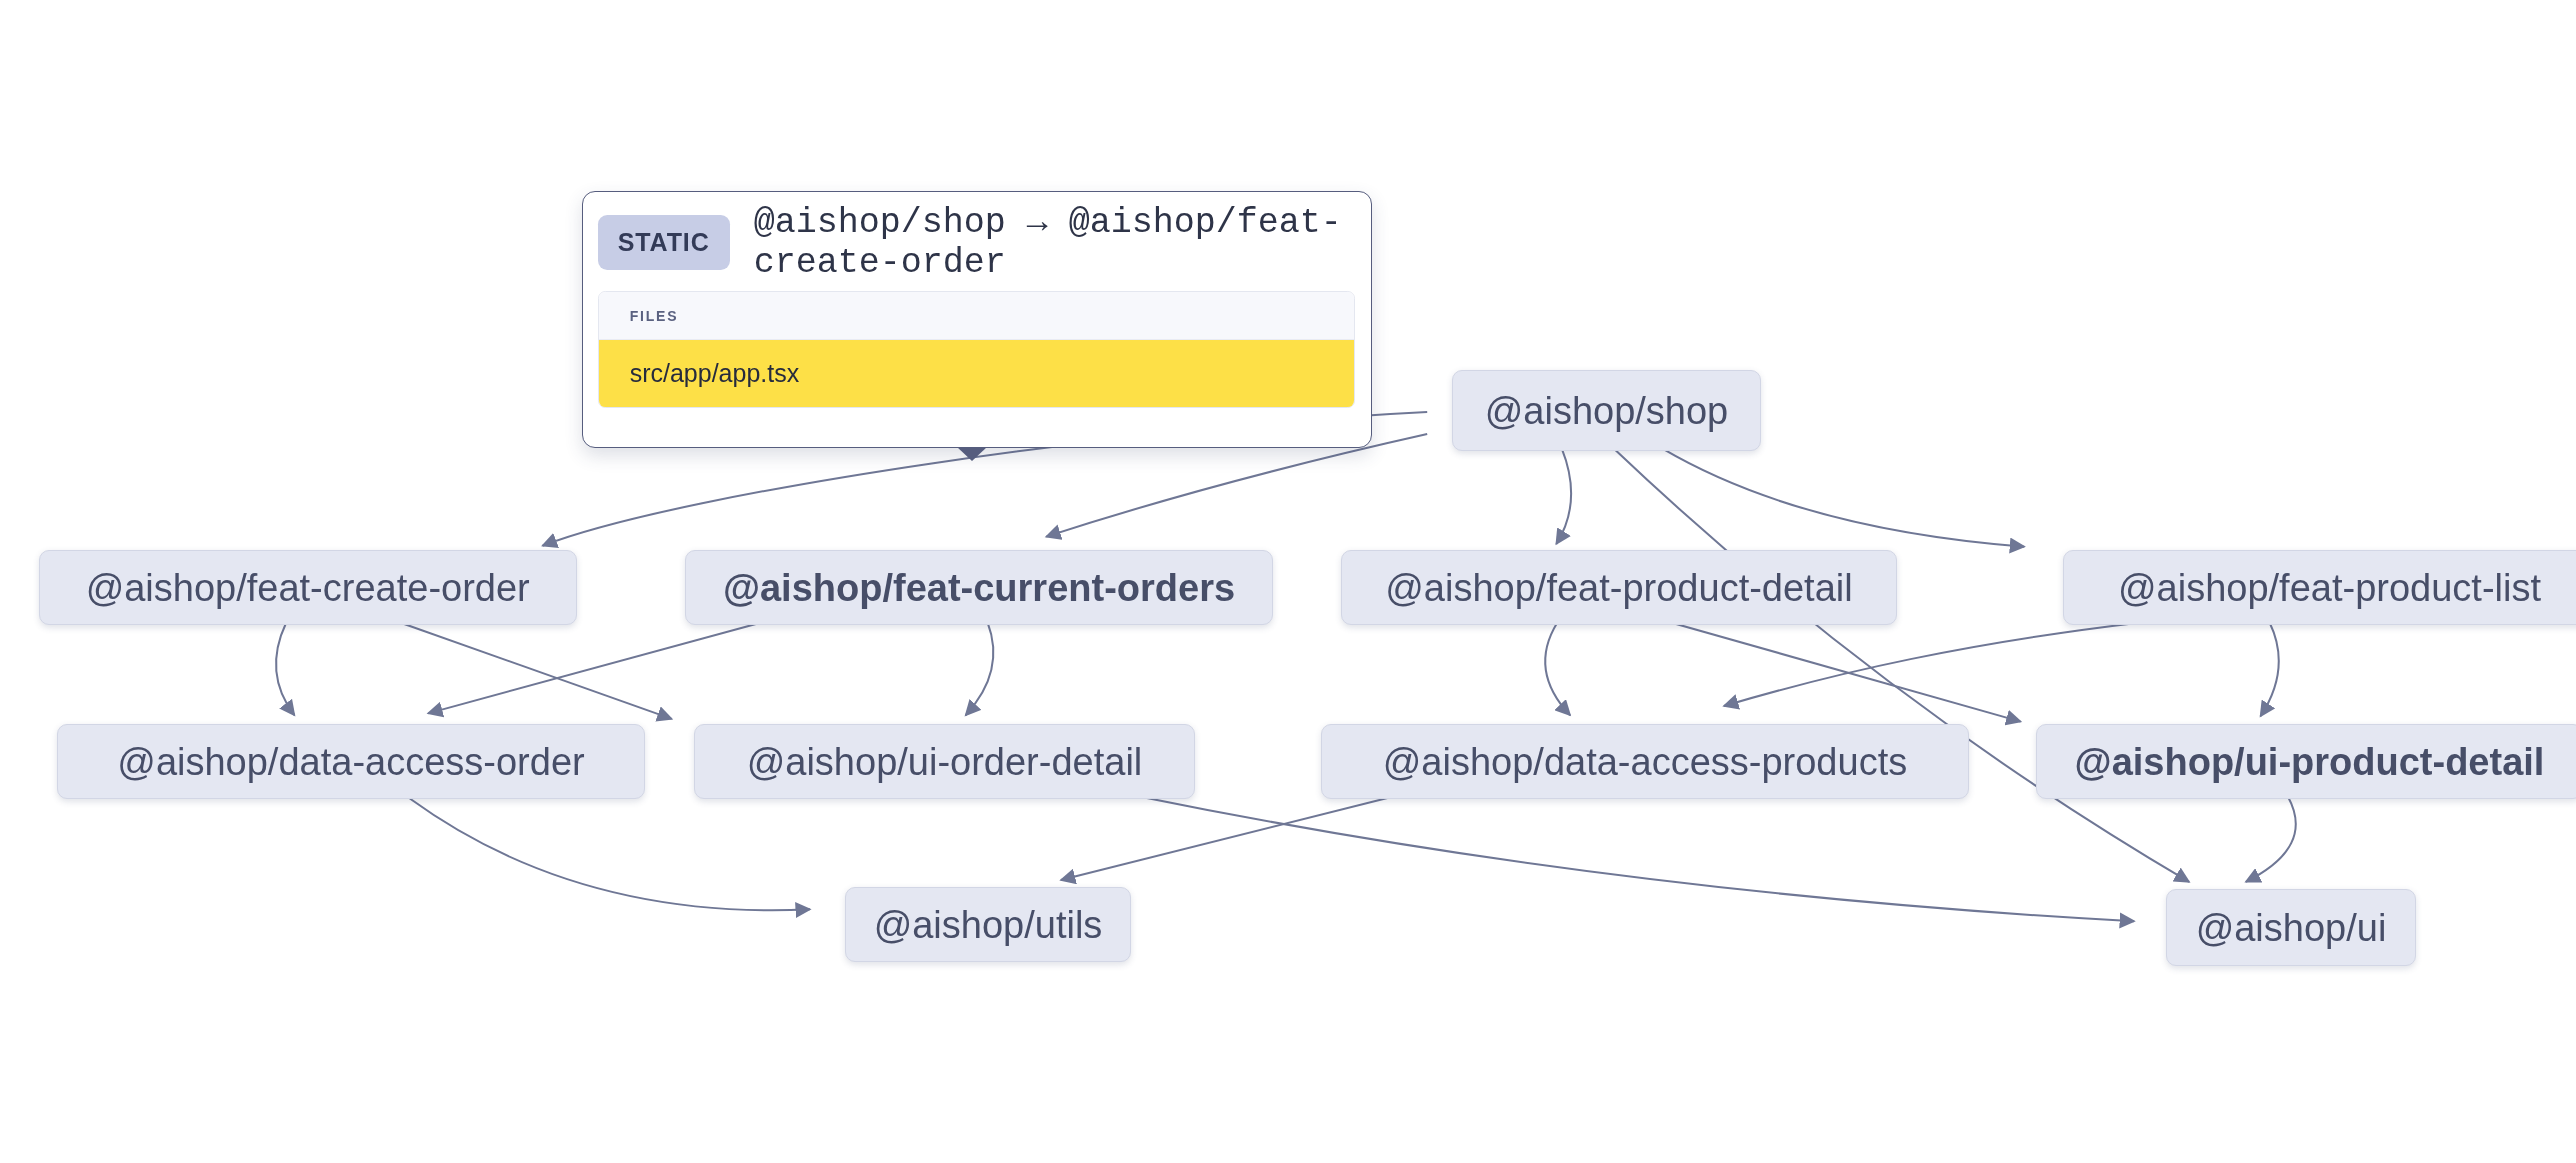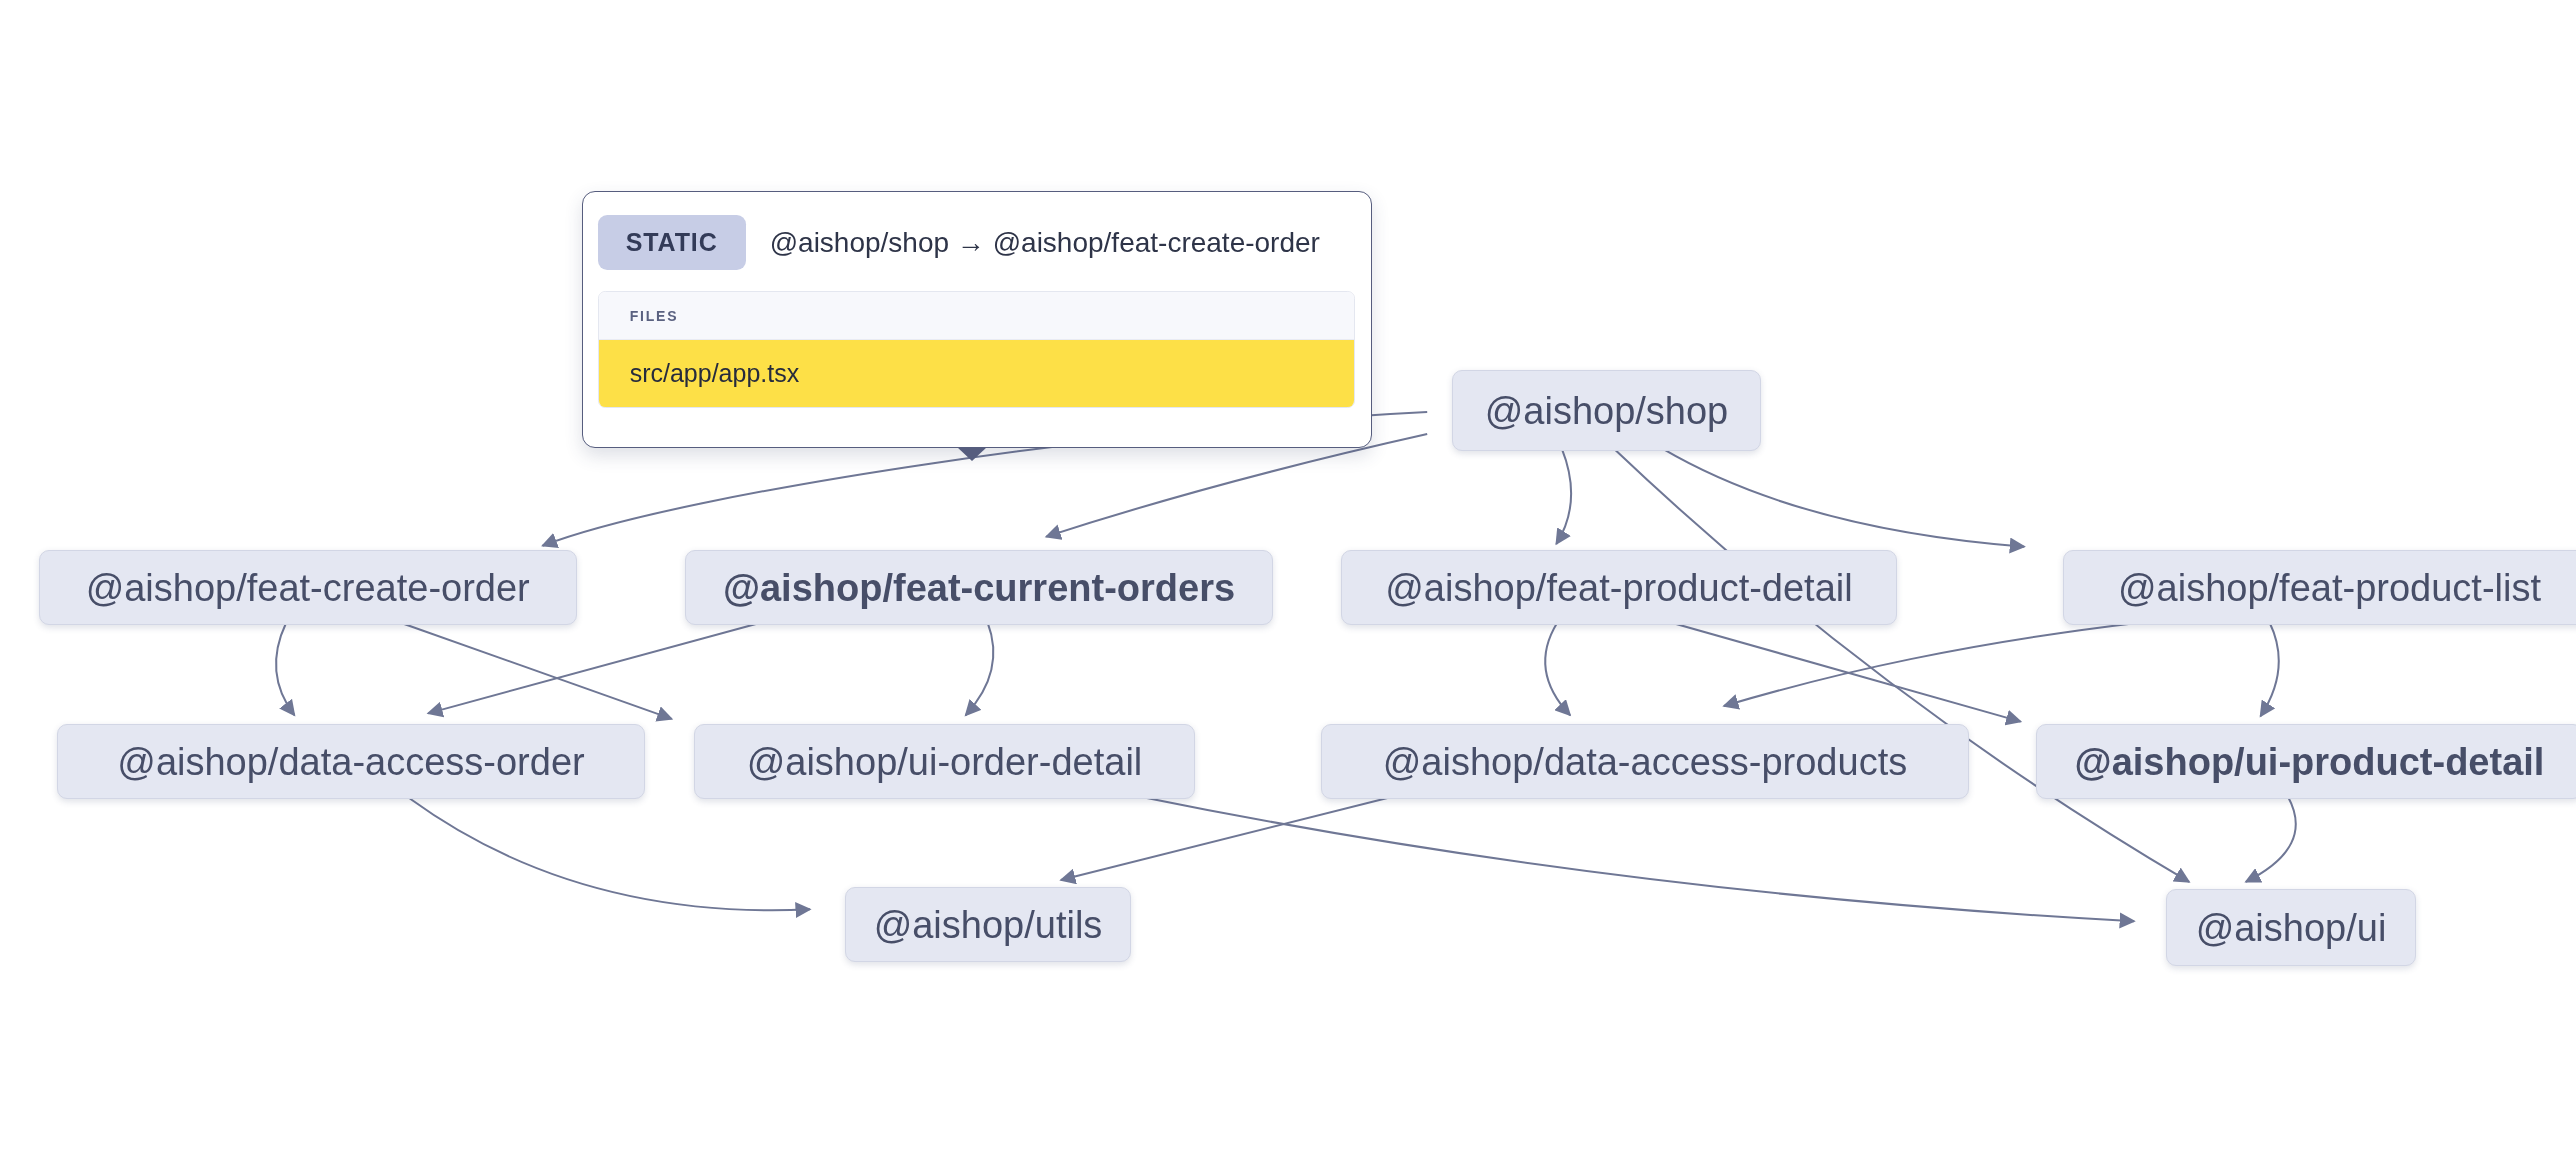--- a/index.html
+++ b/index.html
@@ -31,26 +31,26 @@
   }
   .tooltip-caret{
     position:absolute;left:374px;bottom:-13.7px;width:0;height:0;
     border-left:15.6px solid transparent;border-right:15.6px solid transparent;
     border-top:14.7px solid var(--tooltip-border,#565d7e);
   }
   .tooltip-header{display:flex;align-items:center;gap:24px;height:57px;}
   .badge{
     background:var(--badge-bg,#c7cde6);color:var(--badge-text,#333b58);
     font-size:25px;font-weight:bold;letter-spacing:0.9px;
-    padding:0 28px;height:55px;display:flex;align-items:center;
+    padding:0 20px;height:55px;display:flex;align-items:center;
     border-radius:9.2px;
   }
   .tooltip-title{
-    font-family:Liberation Sans, sans-serif;
-    font-size:28px;color:var(--title-text,#2e3448);
+    font-family:Liberation Mono, monospace;
+    font-size:35px;color:var(--title-text,#2e3448);
   }
   .files-box{
     margin-top:20px;border:1.8px solid #e4e7f0;border-radius:7.3px;overflow:hidden;
     background:#ffffff;
   }
   .files-header{
     background:var(--files-header-bg,#f7f8fc);
     border-bottom:1.8px solid #e9ebf3;
     padding:15.6px 31px;
     font-size:14px;font-weight:600;letter-spacing:1.8px;

